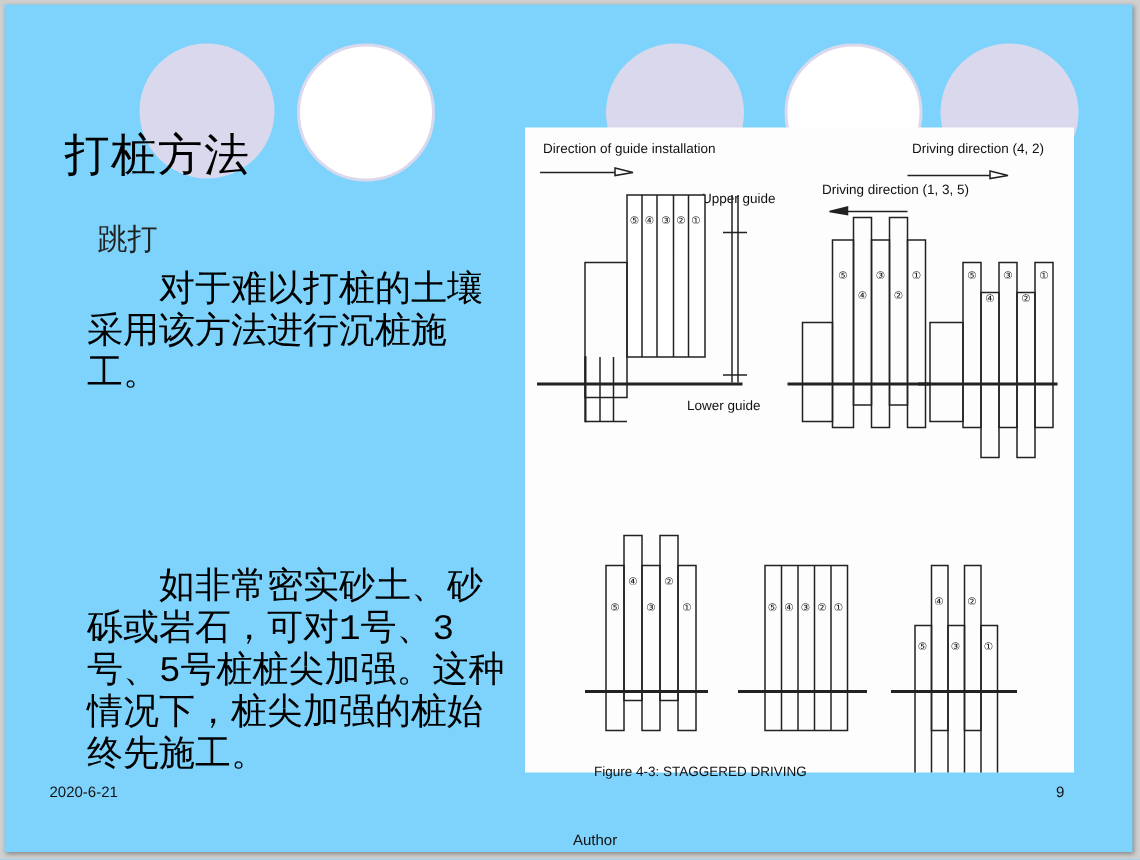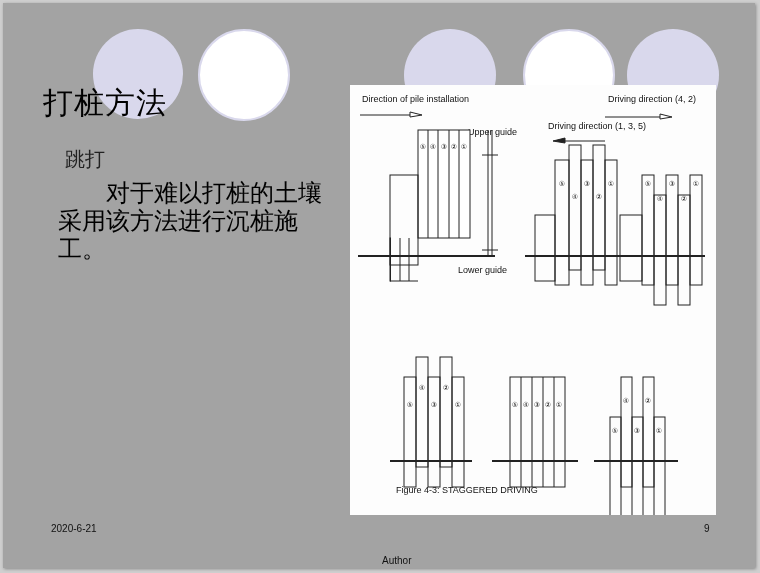--- a/index.html
+++ b/index.html
@@ -1,17 +1,17 @@
 <!DOCTYPE html>
 <html><head>
 <meta charset="utf-8">
 <style>
   html,body{margin:0;padding:0;}
   body{width:760px;height:573px;background:#cfcfcf;position:relative;overflow:hidden;font-family:"DejaVu Sans",sans-serif;}
-  .slide{position:absolute;left:3px;top:3px;width:752px;height:565px;background:#a3a3a3;box-shadow:1px 1px 3px rgba(0,0,0,0.35);overflow:hidden;}
+  .slide{position:absolute;left:3px;top:3px;width:752px;height:565px;background:#7dd3fc;box-shadow:1px 1px 3px rgba(0,0,0,0.35);overflow:hidden;}
   .circle{position:absolute;border-radius:50%;}
   .c-fill{background:#d9d8ec;}
   .c-ring{border:2px solid #d9d8ec;background:#fff;box-sizing:border-box;}
   .title{position:absolute;left:40px;top:80px;font-size:30px;color:#000;font-family:"DejaVu Sans",sans-serif;letter-spacing:1px;}
   .subtitle{position:absolute;left:62px;top:143px;font-size:20px;color:#222;font-family:"DejaVu Serif",serif;}
   .para{position:absolute;left:55px;width:286px;font-size:24px;line-height:28px;color:#000;font-family:Liberation Mono, monospace;text-indent:2em;}
   .figure{position:absolute;left:347px;top:82px;width:366px;height:430px;background:#fdfdfd;}
   .fig-text{position:absolute;font-family:"Liberation Sans",sans-serif;font-size:9px;color:#111;white-space:nowrap;}
   .footer{position:absolute;top:520px;font-family:"Liberation Sans",sans-serif;font-size:10px;color:#111;}
 </style>
@@ -23,28 +23,29 @@
   <div class="circle c-fill" style="left:90px;top:26px;width:90px;height:90px;"></div>
   <div class="circle c-ring" style="left:195px;top:26px;width:92px;height:92px;"></div>
   <div class="circle c-fill" style="left:401px;top:26px;width:92px;height:92px;"></div>
   <div class="circle c-ring" style="left:520px;top:26px;width:92px;height:92px;"></div>
   <div class="circle c-fill" style="left:624px;top:26px;width:92px;height:92px;"></div>
 
   <div class="title">打桩方法</div>
   <div class="subtitle">跳打</div>
 
   <div class="para" style="top:178px;">对于难以打桩的土壤采用该方法进行沉桩施工。</div>
+  <div class="para" style="top:376px;">如非常密实砂土、砂砾或岩石，可对1号、3号、5号桩桩尖加强。这种情况下，桩尖加强的桩始终先施工。</div>
 
   <div class="figure">
-    <span class="fig-text" style="left:12px;top:9px;">Direction of pile installation</span>
+    <span class="fig-text" style="left:12px;top:9px;">Direction of guide installation</span>
     <span class="fig-text" style="left:258px;top:9px;text-align:center;">Driving direction (4, 2)</span>
     <span class="fig-text" style="left:118px;top:42px;">Upper guide</span>
     <span class="fig-text" style="left:198px;top:36px;">Driving direction (1, 3, 5)</span>
     <span class="fig-text" style="left:108px;top:180px;">Lower guide</span>
-    <span class="fig-text" style="left:14px;top:400px;padding-left:32px;">Figure 4-3:  STAGGERED DRIVING</span>
+    <span class="fig-text" style="left:14px;top:424px;padding-left:32px;">Figure 4-3:  STAGGERED DRIVING</span>
 
     <svg width="366" height="430" style="position:absolute;left:0;top:0;" xmlns="http://www.w3.org/2000/svg">
       <g stroke="#222" fill="none" stroke-width="1">
 
         <line x1="10" y1="30" x2="60" y2="30"></line>
           <polygon points="60,27 72,30 60,32" fill="#fff"></polygon>
         <line x1="255" y1="32" x2="310" y2="32"></line>
           <polygon points="310,29 322,32 310,34" fill="#fff"></polygon>
         <line x1="255" y1="56" x2="215" y2="56"></line>
           <polygon points="215,53 203,56 215,58" fill="#222"></polygon>
@@ -130,16 +131,16 @@
           <text x="209" y="322">①</text>
         <text x="265" y="348">⑤</text>
           <text x="276" y="318">④</text>
           <text x="287" y="348">③</text>
           <text x="298" y="318">②</text>
           <text x="309" y="348">①</text>
       </g>
     </svg>
   </div>
 
-  <div class="footer" style="left:48px;">2020-6-21</div>
+  <div class="footer" style="left:30px;">2020-6-21</div>
   <div class="footer" style="left:379px;margin-top:32px;">Author</div>
   <div class="footer" style="left:701px;">9</div>
 </div>
 
 </body></html>

